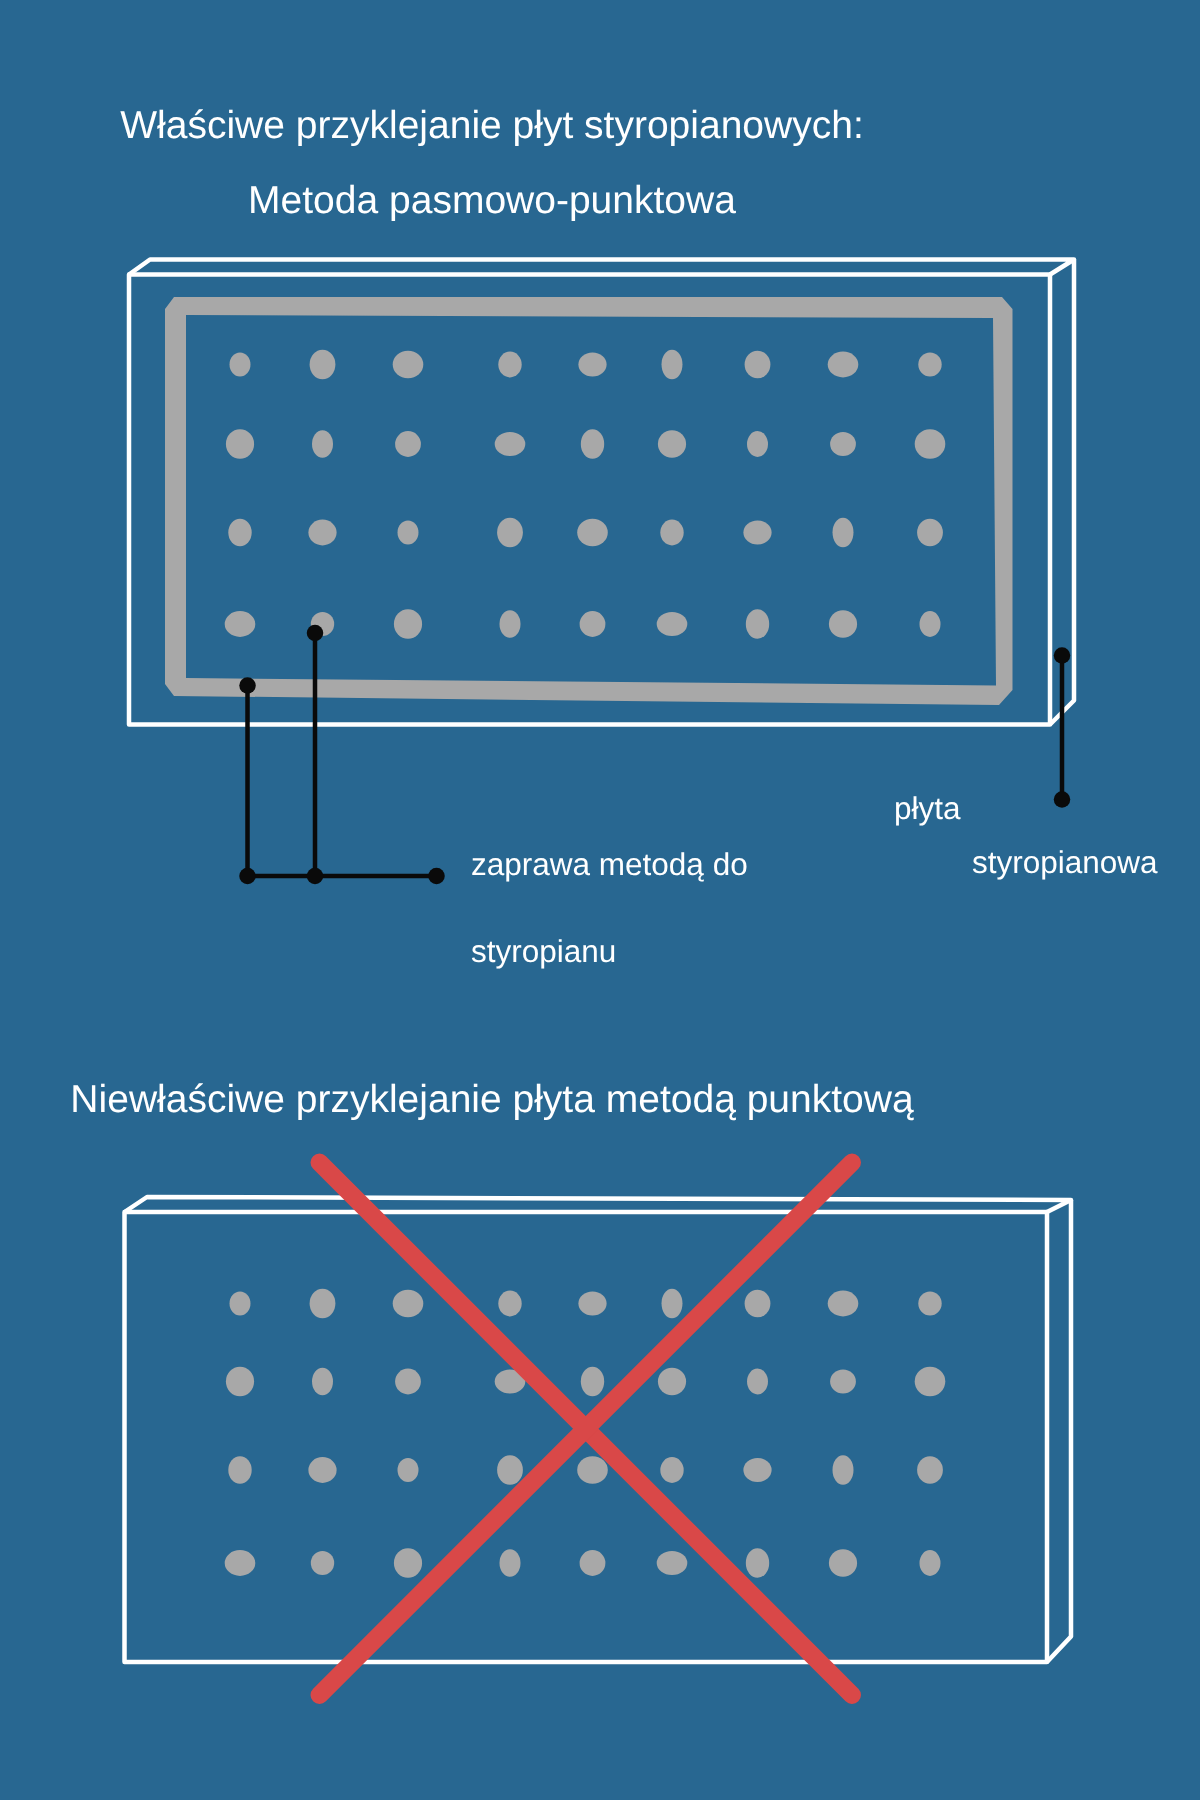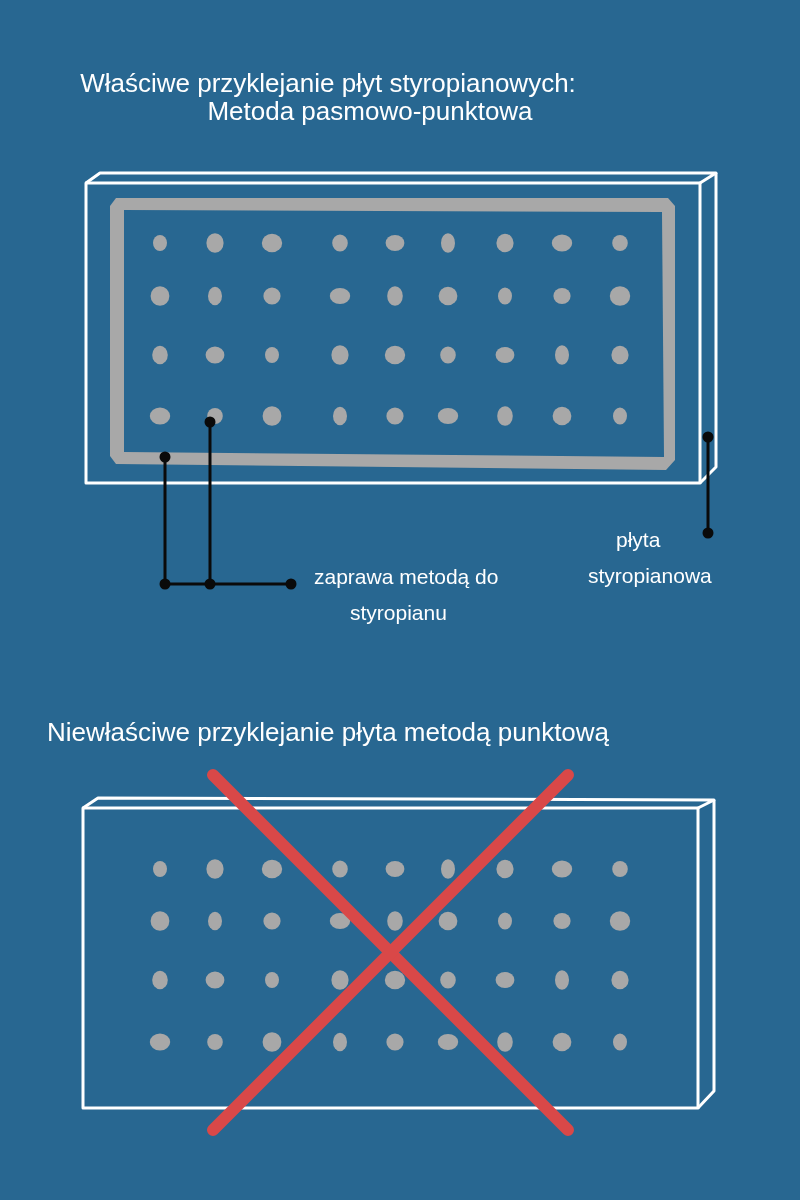--- a/index.html
+++ b/index.html
@@ -5,21 +5,21 @@
   html, body { margin: 0; padding: 0; }
   body { width: 800px; height: 1200px; background: #286791; position: relative; overflow: hidden; font-family: "Liberation Sans", "DejaVu Sans", sans-serif; }
   .title { position: absolute; left: 0; width: 656px; text-align: center; color: #ffffff; font-size: 26px; line-height: 38px; }
   .label { position: absolute; color: #ffffff; font-size: 21px; line-height: 34px; }
   svg { position: absolute; left: 0; top: 0; }
 </style>
 </head>
 <body>
 
 <div class="title" style="top:64px;">Właściwe przyklejanie płyt styropianowych:</div>
-<div class="title" style="top:92px;padding-left:42px;">Metoda pasmowo-punktowa</div>
+<div class="title" style="top:114px;">Metoda pasmowo-punktowa</div>
 
 <svg width="800" height="1200" viewBox="0 0 800 1200">
 
   <g fill="none" stroke="#ffffff" stroke-width="3" stroke-linejoin="round">
     <rect x="86" y="183" width="614" height="300"></rect>
     <polyline points="86,183 100,173 716,173 700,183"></polyline>
     <polyline points="716,173 716,467 700,483"></polyline>
   </g>
 
   <g>
@@ -125,17 +125,17 @@
       <ellipse cx="620" cy="1042" rx="7" ry="8.6"></ellipse>
     </g>
 
   <g stroke="#d94848" stroke-width="12" stroke-linecap="round">
     <line x1="213" y1="775" x2="568" y2="1130"></line>
     <line x1="568" y1="775" x2="213" y2="1130"></line>
   </g>
 </svg>
 
 <div class="label" style="left:314px; top:560px;">zaprawa metodą do</div>
-<div class="label" style="left:314px; top:596px;margin-left:36px;">styropianu</div>
-<div class="label" style="left:616px; top:523px;text-align:right;">płyta</div>
-<div class="label" style="left:588px; top:559px;">styropianowa</div>
+<div class="label" style="left:314px; top:618px;">styropianu</div>
+<div class="label" style="left:596px; top:523px;text-align:right;">płyta</div>
+<div class="label" style="left:648px; top:559px;">styropianowa</div>
 
 <div class="title" style="top:713px;">Niewłaściwe przyklejanie płyta metodą punktową</div>
 
 </body></html>

